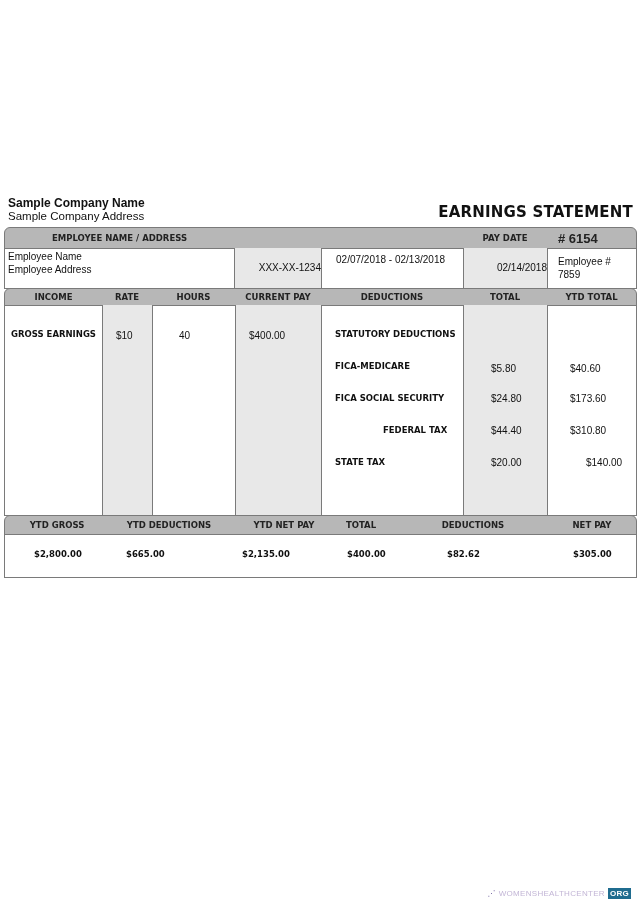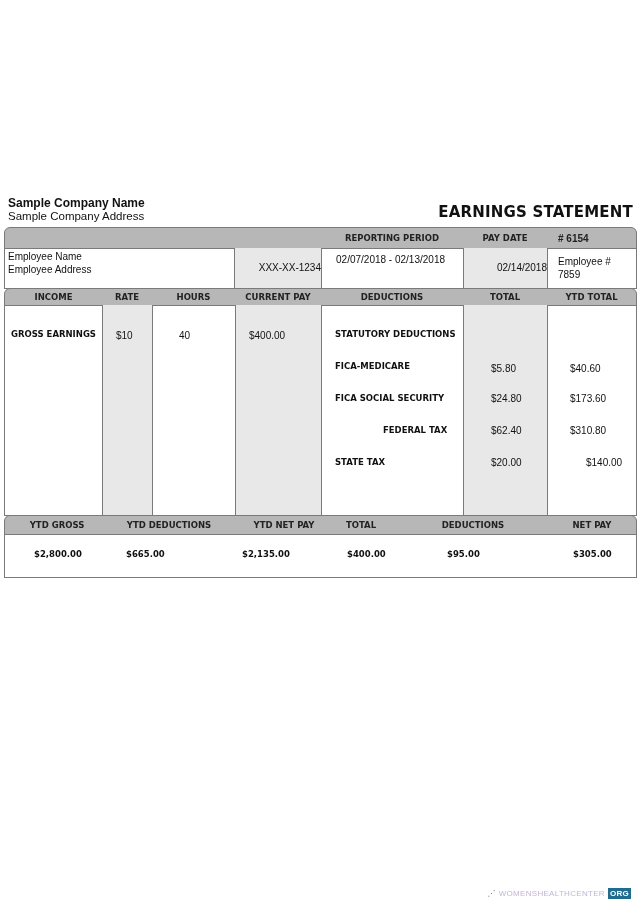--- a/index.html
+++ b/index.html
@@ -21,24 +21,24 @@
   .dots { color:#6a5a9a; font-size:8px; }
 </style>
 </head>
 <body>
 
 <div class="abs company-name">Sample Company Name</div>
 <div class="abs company-addr">Sample Company Address</div>
 <div class="abs title">EARNINGS STATEMENT</div>
 
 <div class="abs hdr" style="left:4px; top:227px; width:631px; height:20px; border-radius:6px 6px 0 0;">
+  <div class="cell" style="left:0; width:229px;">EMPLOYEE NAME / ADDRESS</div>
   <div class="cell" style="left:229px; width:87px;margin-top:34px;">SSN</div>
-  <div class="cell" style="left:316px; width:142px;">REPORTING PERIOD</div>
   <div class="cell" style="left:458px; width:84px;">PAY DATE</div>
-  <div class="cell" style="left:553px; justify-content:flex-start; font-family:'Liberation Sans',sans-serif; font-size:10px;"># 6154</div>
+  <div class="cell" style="left:553px; justify-content:flex-start; font-family:'Liberation Sans',sans-serif; font-size:13px;"># 6154</div>
 </div>
 
 <div class="abs box" style="left:4px; top:248px; width:631px; height:40px;">
   <div class="shade" style="left:229px; width:87px; top:0; height:40px;"></div>
   <div class="shade" style="left:458px; width:84px; top:0; height:40px;"></div>
   <div class="vline" style="left:229px; top:0; height:40px;"></div>
   <div class="vline" style="left:316px; top:0; height:40px;"></div>
   <div class="vline" style="left:458px; top:0; height:40px;"></div>
   <div class="vline" style="left:542px; top:0; height:40px;"></div>
   <div class="txt" style="left:3px; top:3px;">Employee Name</div>
@@ -80,21 +80,21 @@
 
   <div class="txt bold" style="left:330px; top:56px;">FICA-MEDICARE</div>
   <div class="txt" style="left:486px; top:58px;">$5.80</div>
   <div class="txt" style="left:565px; top:58px;">$40.60</div>
 
   <div class="txt bold" style="left:330px; top:88px;">FICA SOCIAL SECURITY</div>
   <div class="txt" style="left:486px; top:88px;">$24.80</div>
   <div class="txt" style="left:565px; top:88px;">$173.60</div>
 
   <div class="txt bold" style="left:330px; top:120px;padding-left:48px;">FEDERAL TAX</div>
-  <div class="txt" style="left:486px; top:120px;">$62.40</div>
+  <div class="txt" style="left:486px; top:120px;">$44.40</div>
   <div class="txt" style="left:565px; top:120px;">$310.80</div>
 
   <div class="txt bold" style="left:330px; top:152px;">STATE TAX</div>
   <div class="txt" style="left:486px; top:152px;">$20.00</div>
   <div class="txt" style="left:565px; top:152px;padding-left:16px;">$140.00</div>
 </div>
 
 <div class="abs hdr" style="left:4px; top:515px; width:631px; height:18px; border-radius:6px 6px 0 0;">
   <div class="cell" style="left:0; width:104px;">YTD GROSS</div>
   <div class="cell" style="left:104px; width:120px;">YTD DEDUCTIONS</div>
@@ -102,21 +102,21 @@
   <div class="cell" style="left:334px; width:44px;">TOTAL</div>
   <div class="cell" style="left:420px; width:96px;">DEDUCTIONS</div>
   <div class="cell" style="left:545px; width:84px;">NET PAY</div>
 </div>
 
 <div class="abs box" style="left:4px; top:534px; width:631px; height:43px;">
   <div class="txt bold" style="left:29px; top:15px;">$2,800.00</div>
   <div class="txt bold" style="left:121px; top:15px;">$665.00</div>
   <div class="txt bold" style="left:237px; top:15px;">$2,135.00</div>
   <div class="txt bold" style="left:342px; top:15px;">$400.00</div>
-  <div class="txt bold" style="left:442px; top:15px;">$95.00</div>
+  <div class="txt bold" style="left:442px; top:15px;">$82.62</div>
   <div class="txt bold" style="left:568px; top:15px;">$305.00</div>
 </div>
 
 <div class="abs logo">
   <span class="dots">⋰</span>
   <span>WOMENSHEALTHCENTER</span>
   <span class="org">ORG</span>
 </div>
 
 </body></html>

